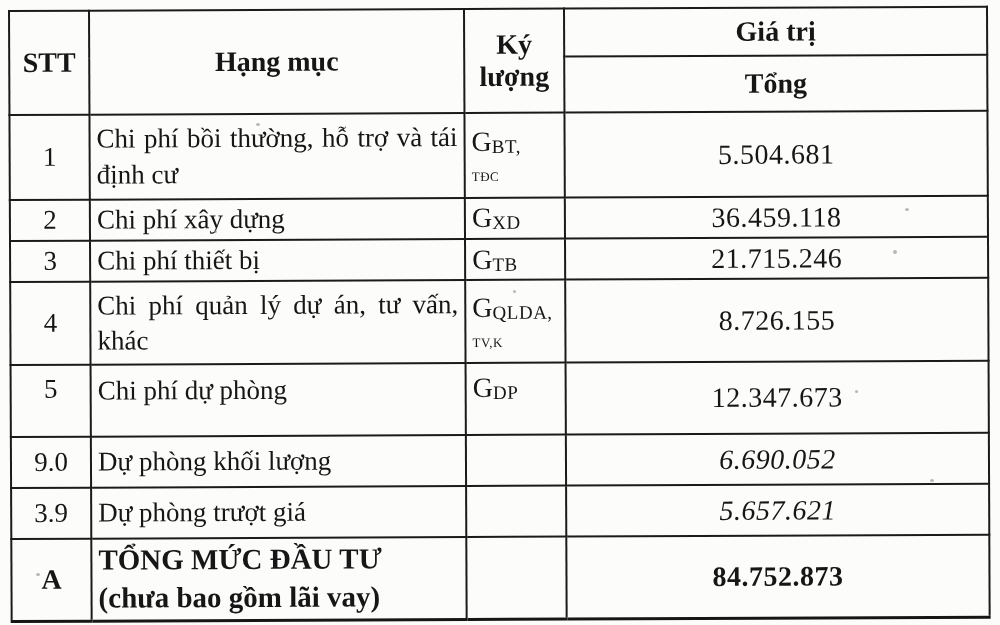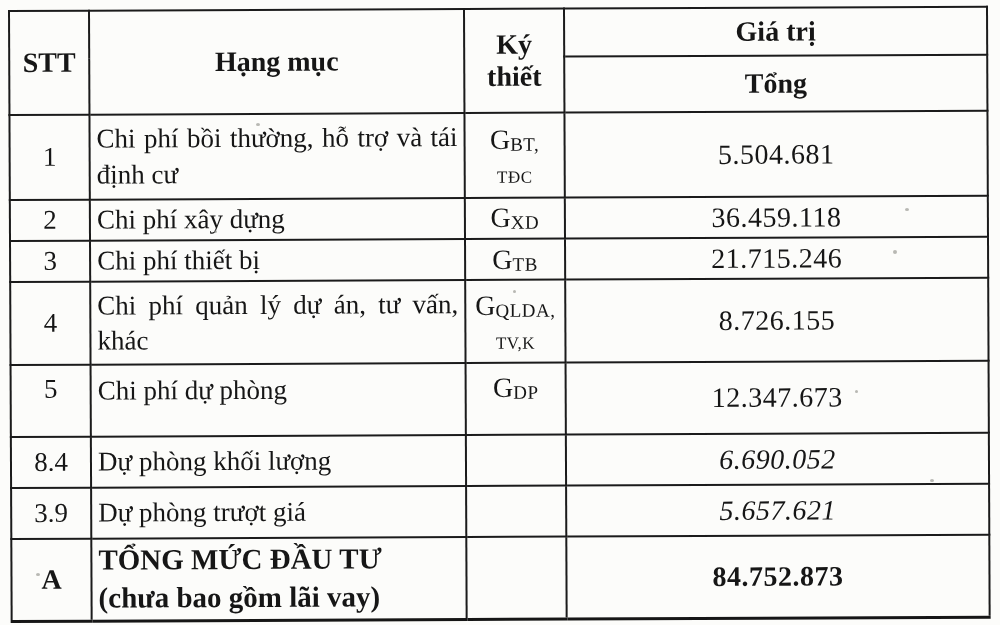--- a/index.html
+++ b/index.html
@@ -67,37 +67,37 @@
     font-size: 27px;
   }
   td.cell-item {
     font-size: 27px;
     text-align: justify;
     padding-left: 12px;
     padding-right: 10px;
     line-height: 1.3;
   }
   td.cell-sym {
-    text-align: center;
+    text-align: left;
     font-size: 28px;
     line-height: 1.15;
     padding: 2px 2px;
   }
   td.cell-val {
     text-align: center;
     font-size: 28px;
     letter-spacing: 0.5px;
   }
   .sym-sub {
     font-size: 19px;
     vertical-align: -2px;
     letter-spacing: 0.5px;
   }
   .sym-line2 {
-    font-size: 17px;
+    font-size: 13px;
     letter-spacing: 0.5px;
     margin-top: 12px;
   }
 
   
   tbody tr:nth-child(5) td.cell-stt,
   tbody tr:nth-child(5) td.cell-item,
   tbody tr:nth-child(5) td.cell-sym {
     vertical-align: top;
     padding-top: 8px;
@@ -135,21 +135,21 @@
     <colgroup>
       <col class="c-stt">
         <col class="c-item">
         <col class="c-sym">
         <col class="c-val">
     </colgroup>
     <thead>
       <tr class="h-top">
         <th rowspan="2">STT</th>
         <th rowspan="2">Hạng mục</th>
-        <th rowspan="2" class="th-kyhieu">Ký thiết</th>
+        <th rowspan="2" class="th-kyhieu">Ký lượng</th>
         <th>Giá trị</th>
       </tr>
       <tr class="h-sub">
         <th>Tổng</th>
       </tr>
     </thead>
     <tbody id="table-body">
   <tr>
     <td class="cell-stt">1</td>
     <td class="cell-item">Chi phí bồi thường, hỗ trợ và tái định cư</td>
@@ -194,21 +194,21 @@
     <td class="cell-stt">5</td>
     <td class="cell-item">Chi phí dự phòng</td>
     <td class="cell-sym">
       <span>G</span><span class="sym-sub">DP</span>
       
     </td>
     <td class="cell-val">12.347.673</td>
   </tr>
 
   <tr>
-    <td class="cell-stt">8.4</td>
+    <td class="cell-stt">9.0</td>
     <td class="cell-item">Dự phòng khối lượng</td>
     <td class="cell-sym">
       <span></span><span class="sym-sub"></span>
       
     </td>
     <td class="cell-val">6.690.052</td>
   </tr>
 
   <tr>
     <td class="cell-stt">3.9</td>

